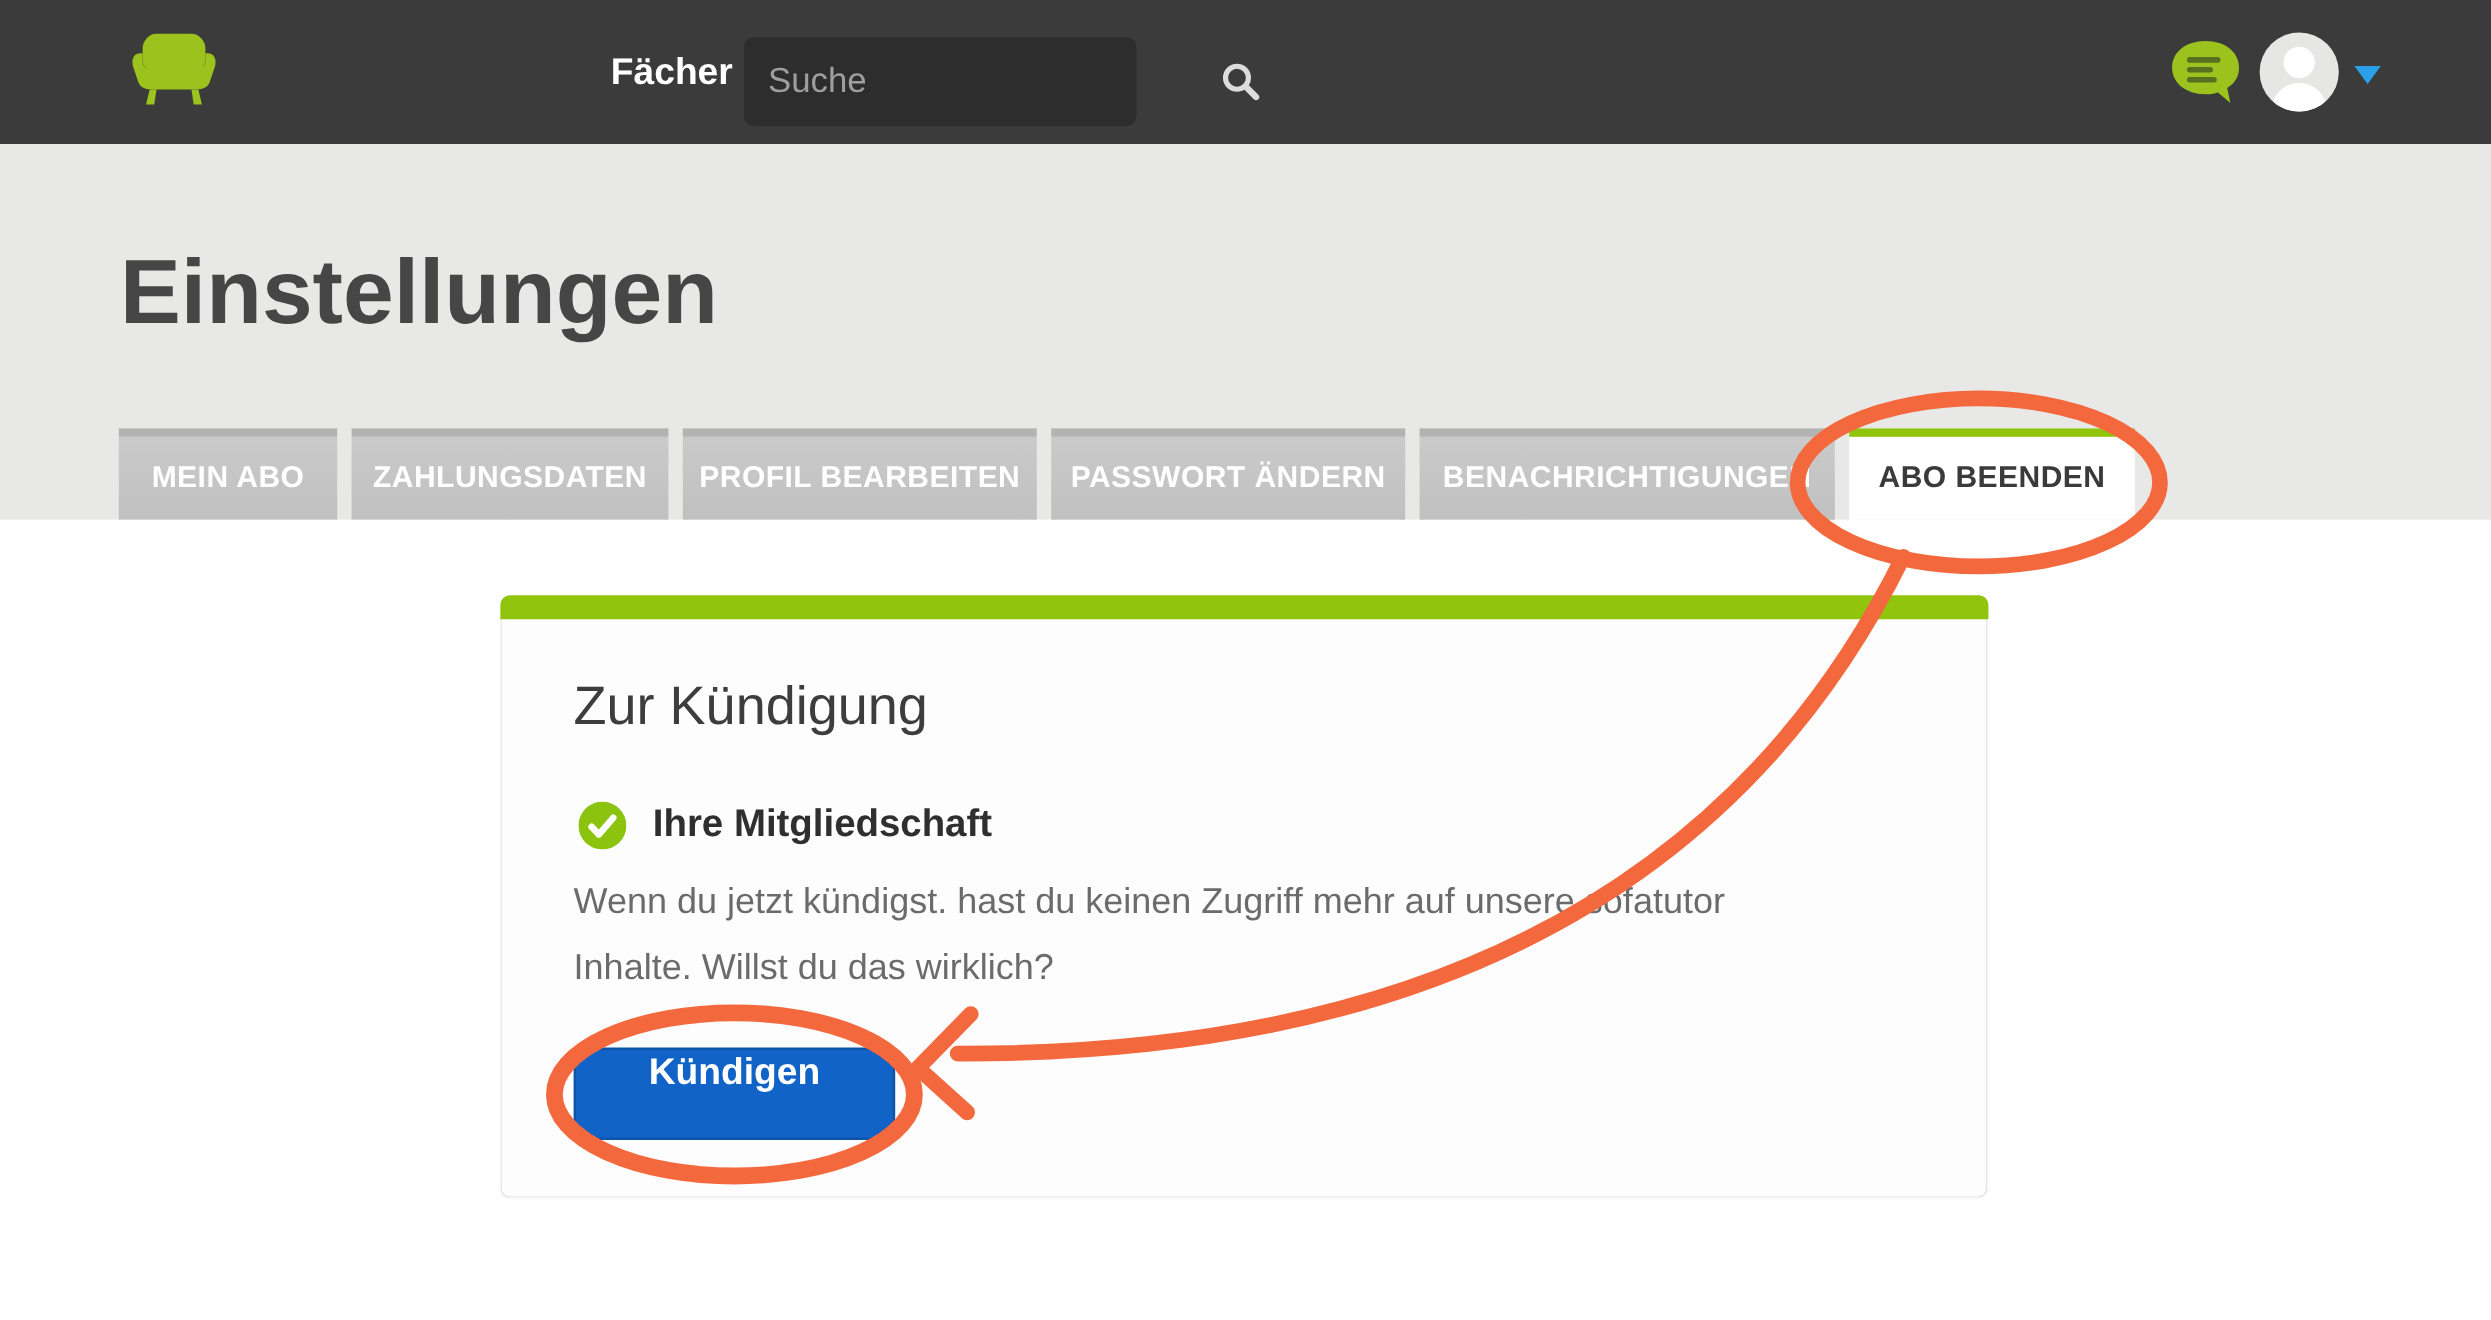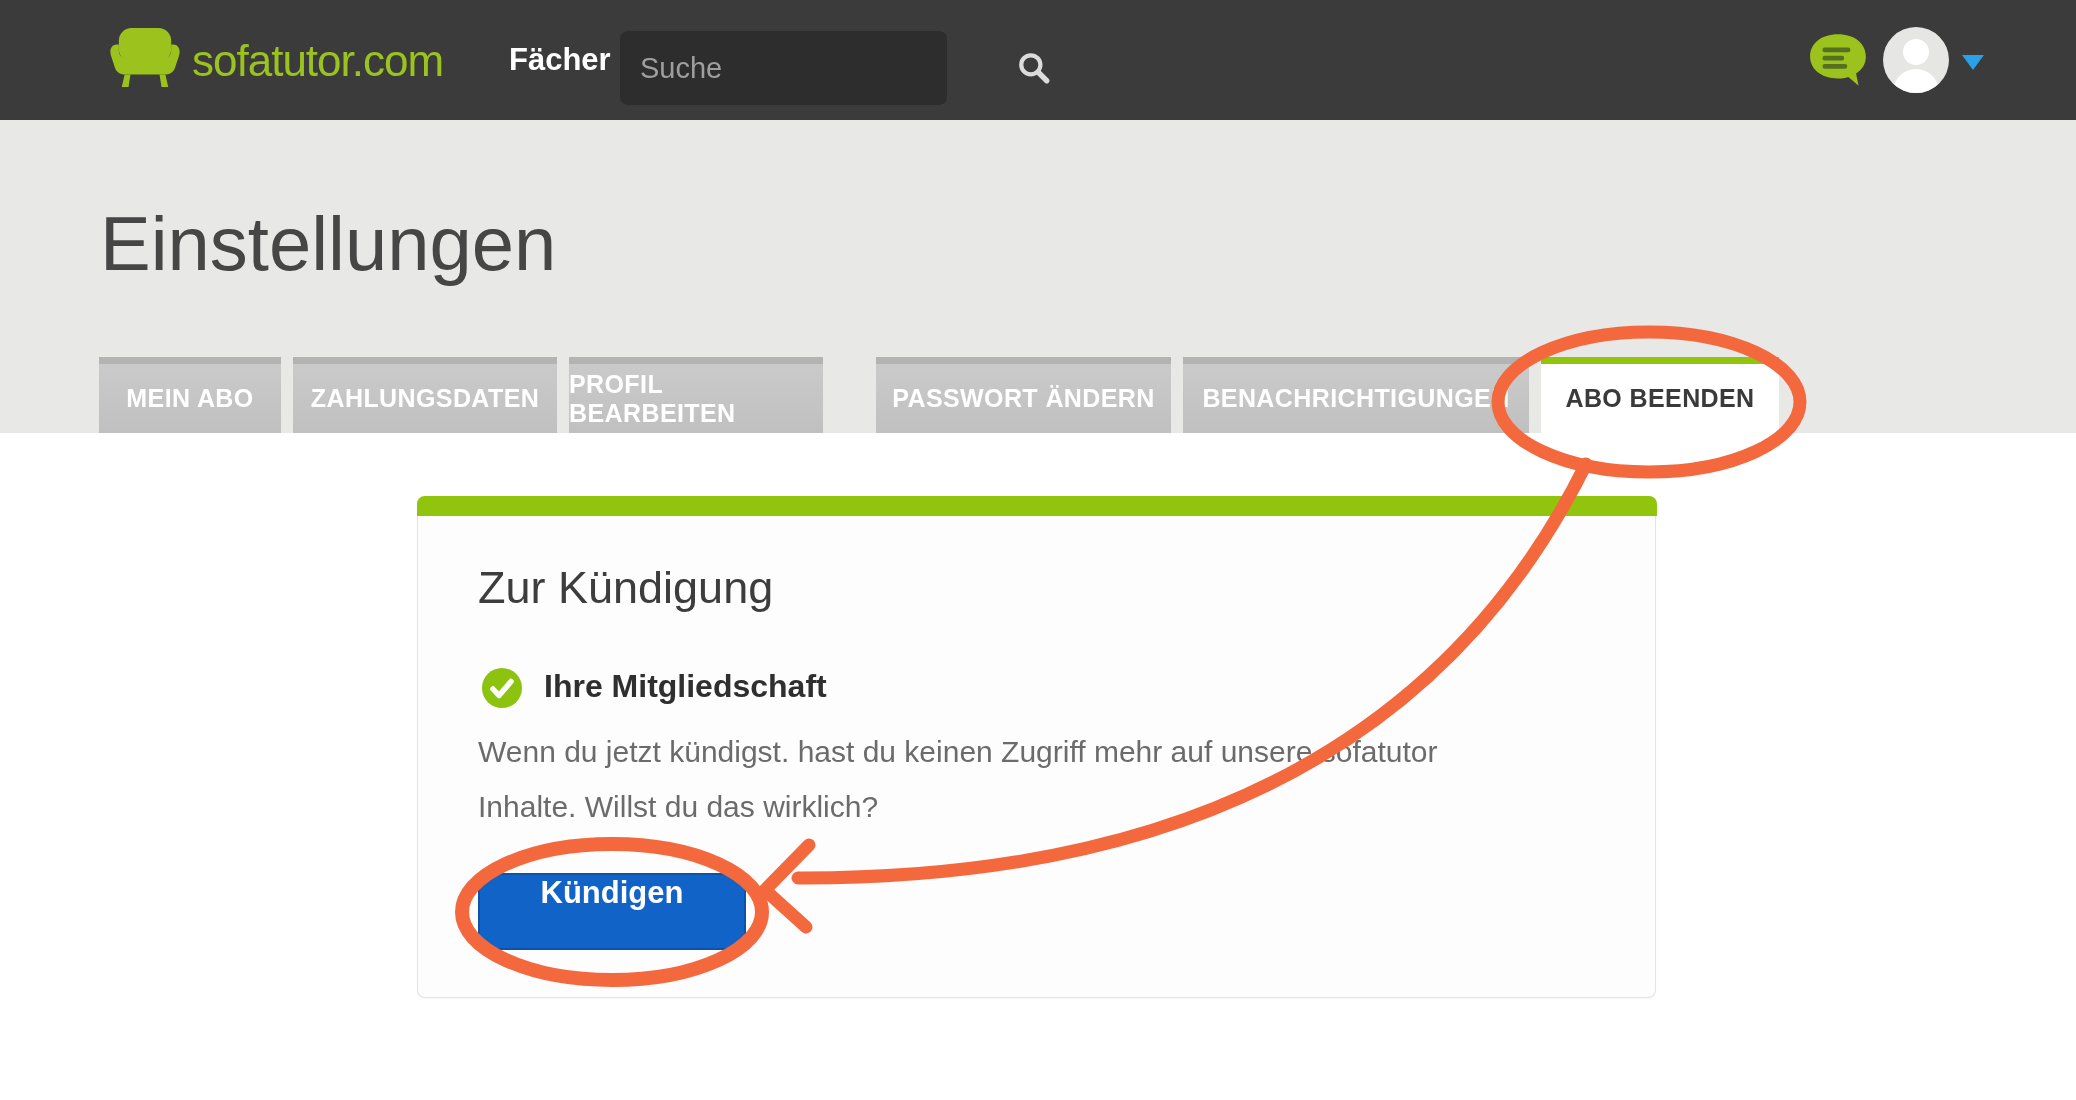--- a/index.html
+++ b/index.html
@@ -22,21 +22,21 @@
   .search-icon-btn { width:56px; height:58px; display:flex; align-items:center; justify-content:center; cursor:pointer; }
   .messages-btn { position:absolute; left:1808px; top:33px; cursor:pointer; }
   .user-menu { position:absolute; left:1883px; top:27px; display:flex; align-items:center; cursor:pointer; }
   .avatar { width:66px; height:66px; border-radius:50%; background:#e6e6e4; overflow:hidden; position:relative; }
   .avatar .head { position:absolute; width:26px; height:26px; border-radius:50%; background:#ffffff; left:20px; top:12px; }
   .avatar .shoulders { position:absolute; width:46px; height:32px; border-radius:23px 23px 0 0; background:#ffffff; left:10px; top:42px; }
   .user-menu .tri-down-blue { margin-left:13px; }
 
   
   .header-band { position:absolute; left:0; top:120px; width:2076px; height:313px; background:#e8e8e6; }
-  .page-title { position:absolute; left:100px; top:200px; font-size:76px; font-weight:400; color:#464646; letter-spacing:0px; }
+  .page-title { position:absolute; left:100px; top:200px; font-size:76px; font-weight:700; color:#464646; letter-spacing:0px; }
 
   
   .tab { position:absolute; top:357px; height:76px; display:flex; align-items:center; justify-content:center;
          font-size:25px; font-weight:bold; letter-spacing:0.4px; cursor:pointer;
          color:#ffffff; background:linear-gradient(#cacaca,#c0c0c0); border-top:7px solid #b3b3b3; }
   .tab.active { background:#ffffff; border-top:7px solid #91c40c; color:#3a3a3a; }
 
   
   .card { position:absolute; left:417px; top:496px; width:1239px; height:502px;
           background:#fdfdfd; border:1px solid #e3e3e3; border-top:none; border-radius:8px;
@@ -63,21 +63,20 @@
 
     <div class="logo">
       <span>
         <svg width="70" height="62" viewBox="0 0 72 64">
           <rect x="9" y="0" width="54" height="35" rx="13" fill="#9bc21d"></rect>
           <path d="M7 17 C 1 17 -1 23 1 29 L 5 41 C 6.5 46 11 48 16 48 L 56 48 C 61 48 65.5 46 67 41 L 71 29 C 73 23 71 17 65 17 L 63 17 L 63 23 C 63 29 59 32 53 32 L 19 32 C 13 32 9 29 9 23 L 9 17 Z" fill="#9bc21d"></path>
           <path d="M15 48 L 12 61 L 19 61 L 21 48 Z" fill="#9bc21d"></path>
           <path d="M57 48 L 60 61 L 53 61 L 51 48 Z" fill="#9bc21d"></path>
         </svg>
       </span>
-      <span class="logo-text">sofatutor.com</span>
     </div>
 
     <div class="nav-item">
       <span class="nav-item-label">Fächer</span>
       <span class="tri-down-blue"></span>
     </div>
 
     <div class="searchbox">
       <input type="text" placeholder="Suche" style="">
       <span class="search-icon-btn">
@@ -110,21 +109,21 @@
 
   <div class="header-band"></div>
   <div class="page-title">Einstellungen</div>
 
   <div class="tab" style="left:99px;  width:182px;">
     <span>MEIN ABO</span>
   </div>
   <div class="tab" style="left:293px; width:264px;">
     <span>ZAHLUNGSDATEN</span>
   </div>
-  <div class="tab" style="left:569px; width:254px;">
+  <div class="tab" style="left:569px; width:295px;">
     <span>PROFIL BEARBEITEN</span>
   </div>
   <div class="tab" style="left:876px; width:295px;">
     <span>PASSWORT ÄNDERN</span>
   </div>
   <div class="tab" style="left:1183px; width:346px;">
     <span>BENACHRICHTIGUNGEN</span>
   </div>
   <div class="tab active" style="left:1541px; width:238px;">
     <span>ABO BEENDEN</span>

